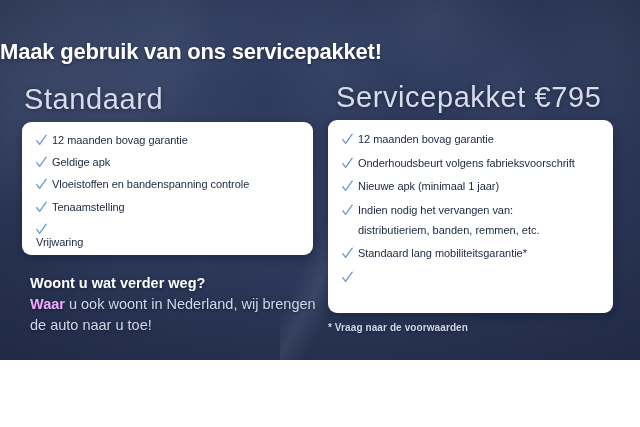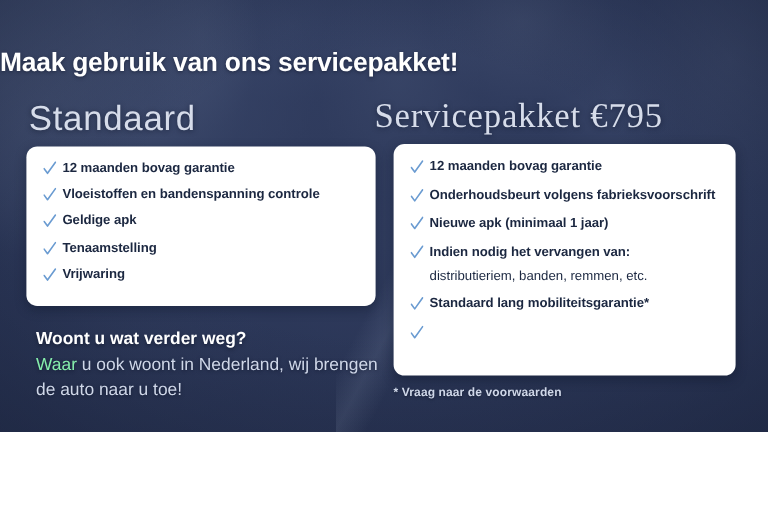--- a/index.html
+++ b/index.html
@@ -72,45 +72,45 @@
   .col-head {
     position:absolute;
     color:#d6dcea;
     font-size:29px;
     font-weight:300;
     letter-spacing:0.6px;
     text-shadow:0 1px 4px rgba(12,18,36,.5);
     white-space:nowrap;
   }
   .col-head.left  { left:24px;  top:83px; }
-  .col-head.right { left:312px; top:81px;font-family:Liberation Serif, serif; }
+  .col-head.right { left:336px; top:81px; }
 
   
   .card {
     position:absolute;
     background:#ffffff;
     border-radius:9px;
     box-shadow:0 3px 9px rgba(10,16,34,.35);
   }
   .card.left  { left:22px;  top:122px; width:291px; height:133px; padding:12px 14px 10px 14px; }
   .card.right { left:328px; top:120px; width:285px; height:193px; padding:13px 14px 10px 14px; }
 
   .feat {
     display:flex;
     align-items:flex-start;
     color:#1b2740;
     font-size:11px;
-    font-weight:bold;
+    font-weight:normal;
     line-height:1.2;
     letter-spacing:-0.05px;
   }
   .card.left  .feat { margin-bottom:9px; }
   .card.right .feat { margin-bottom:10.5px; }
   .card.left  .feat:last-child,
-  .card.right .feat:last-child { margin-bottom:0; }
+  .card.right .feat:last-child { margin-bottom:0;flex-direction:column; }
 
   .check {
     flex:0 0 auto;
     width:11px; height:13px;
     margin-right:5px;
     position:relative;
     top:0px;
   }
   .check svg { display:block; }
 
@@ -124,21 +124,21 @@
 
   
   .promo {
     position:absolute; left:30px; top:273px; width:290px;
     color:#cfd7e8;
     font-size:14.5px;
     font-weight:300;
     line-height:1.45;
     text-shadow:0 1px 3px rgba(12,18,36,.5);
   }
-  .promo .strong { color:#86efac; font-weight:normal; }
+  .promo .strong { color:#f0abfc; font-weight:bold; }
   .promo .q { display:block; color:#ffffff; font-weight:bold; }
 
   
   .footnote {
     position:absolute; left:328px; top:322px;
     color:#cfd7e8;
     font-size:10px;
     font-weight:bold;
     letter-spacing:.1px;
     text-shadow:0 1px 2px rgba(12,18,36,.5);
@@ -178,30 +178,30 @@
       </span>
       <span>12 maanden bovag garantie</span>
     </div>
 
     <div class="feat">
       <span class="check">
         <svg width="11" height="13" viewBox="0 0 11 13">
             <path d="M0.8 6.6 L3.6 10.4 L10.2 1.2" fill="none" stroke="#6a9bd1" stroke-width="1.35" stroke-linecap="round" stroke-linejoin="round"></path>
           </svg>
       </span>
+      <span>Geldige apk</span>
+    </div>
+
+    <div class="feat">
+      <span class="check">
+        <svg width="11" height="13" viewBox="0 0 11 13">
+            <path d="M0.8 6.6 L3.6 10.4 L10.2 1.2" fill="none" stroke="#6a9bd1" stroke-width="1.35" stroke-linecap="round" stroke-linejoin="round"></path>
+          </svg>
+      </span>
       <span>Vloeistoffen en bandenspanning controle</span>
-    </div>
-
-    <div class="feat">
-      <span class="check">
-        <svg width="11" height="13" viewBox="0 0 11 13">
-            <path d="M0.8 6.6 L3.6 10.4 L10.2 1.2" fill="none" stroke="#6a9bd1" stroke-width="1.35" stroke-linecap="round" stroke-linejoin="round"></path>
-          </svg>
-      </span>
-      <span>Geldige apk</span>
     </div>
 
     <div class="feat">
       <span class="check">
         <svg width="11" height="13" viewBox="0 0 11 13">
             <path d="M0.8 6.6 L3.6 10.4 L10.2 1.2" fill="none" stroke="#6a9bd1" stroke-width="1.35" stroke-linecap="round" stroke-linejoin="round"></path>
           </svg>
       </span>
       <span>Tenaamstelling</span>
     </div>

